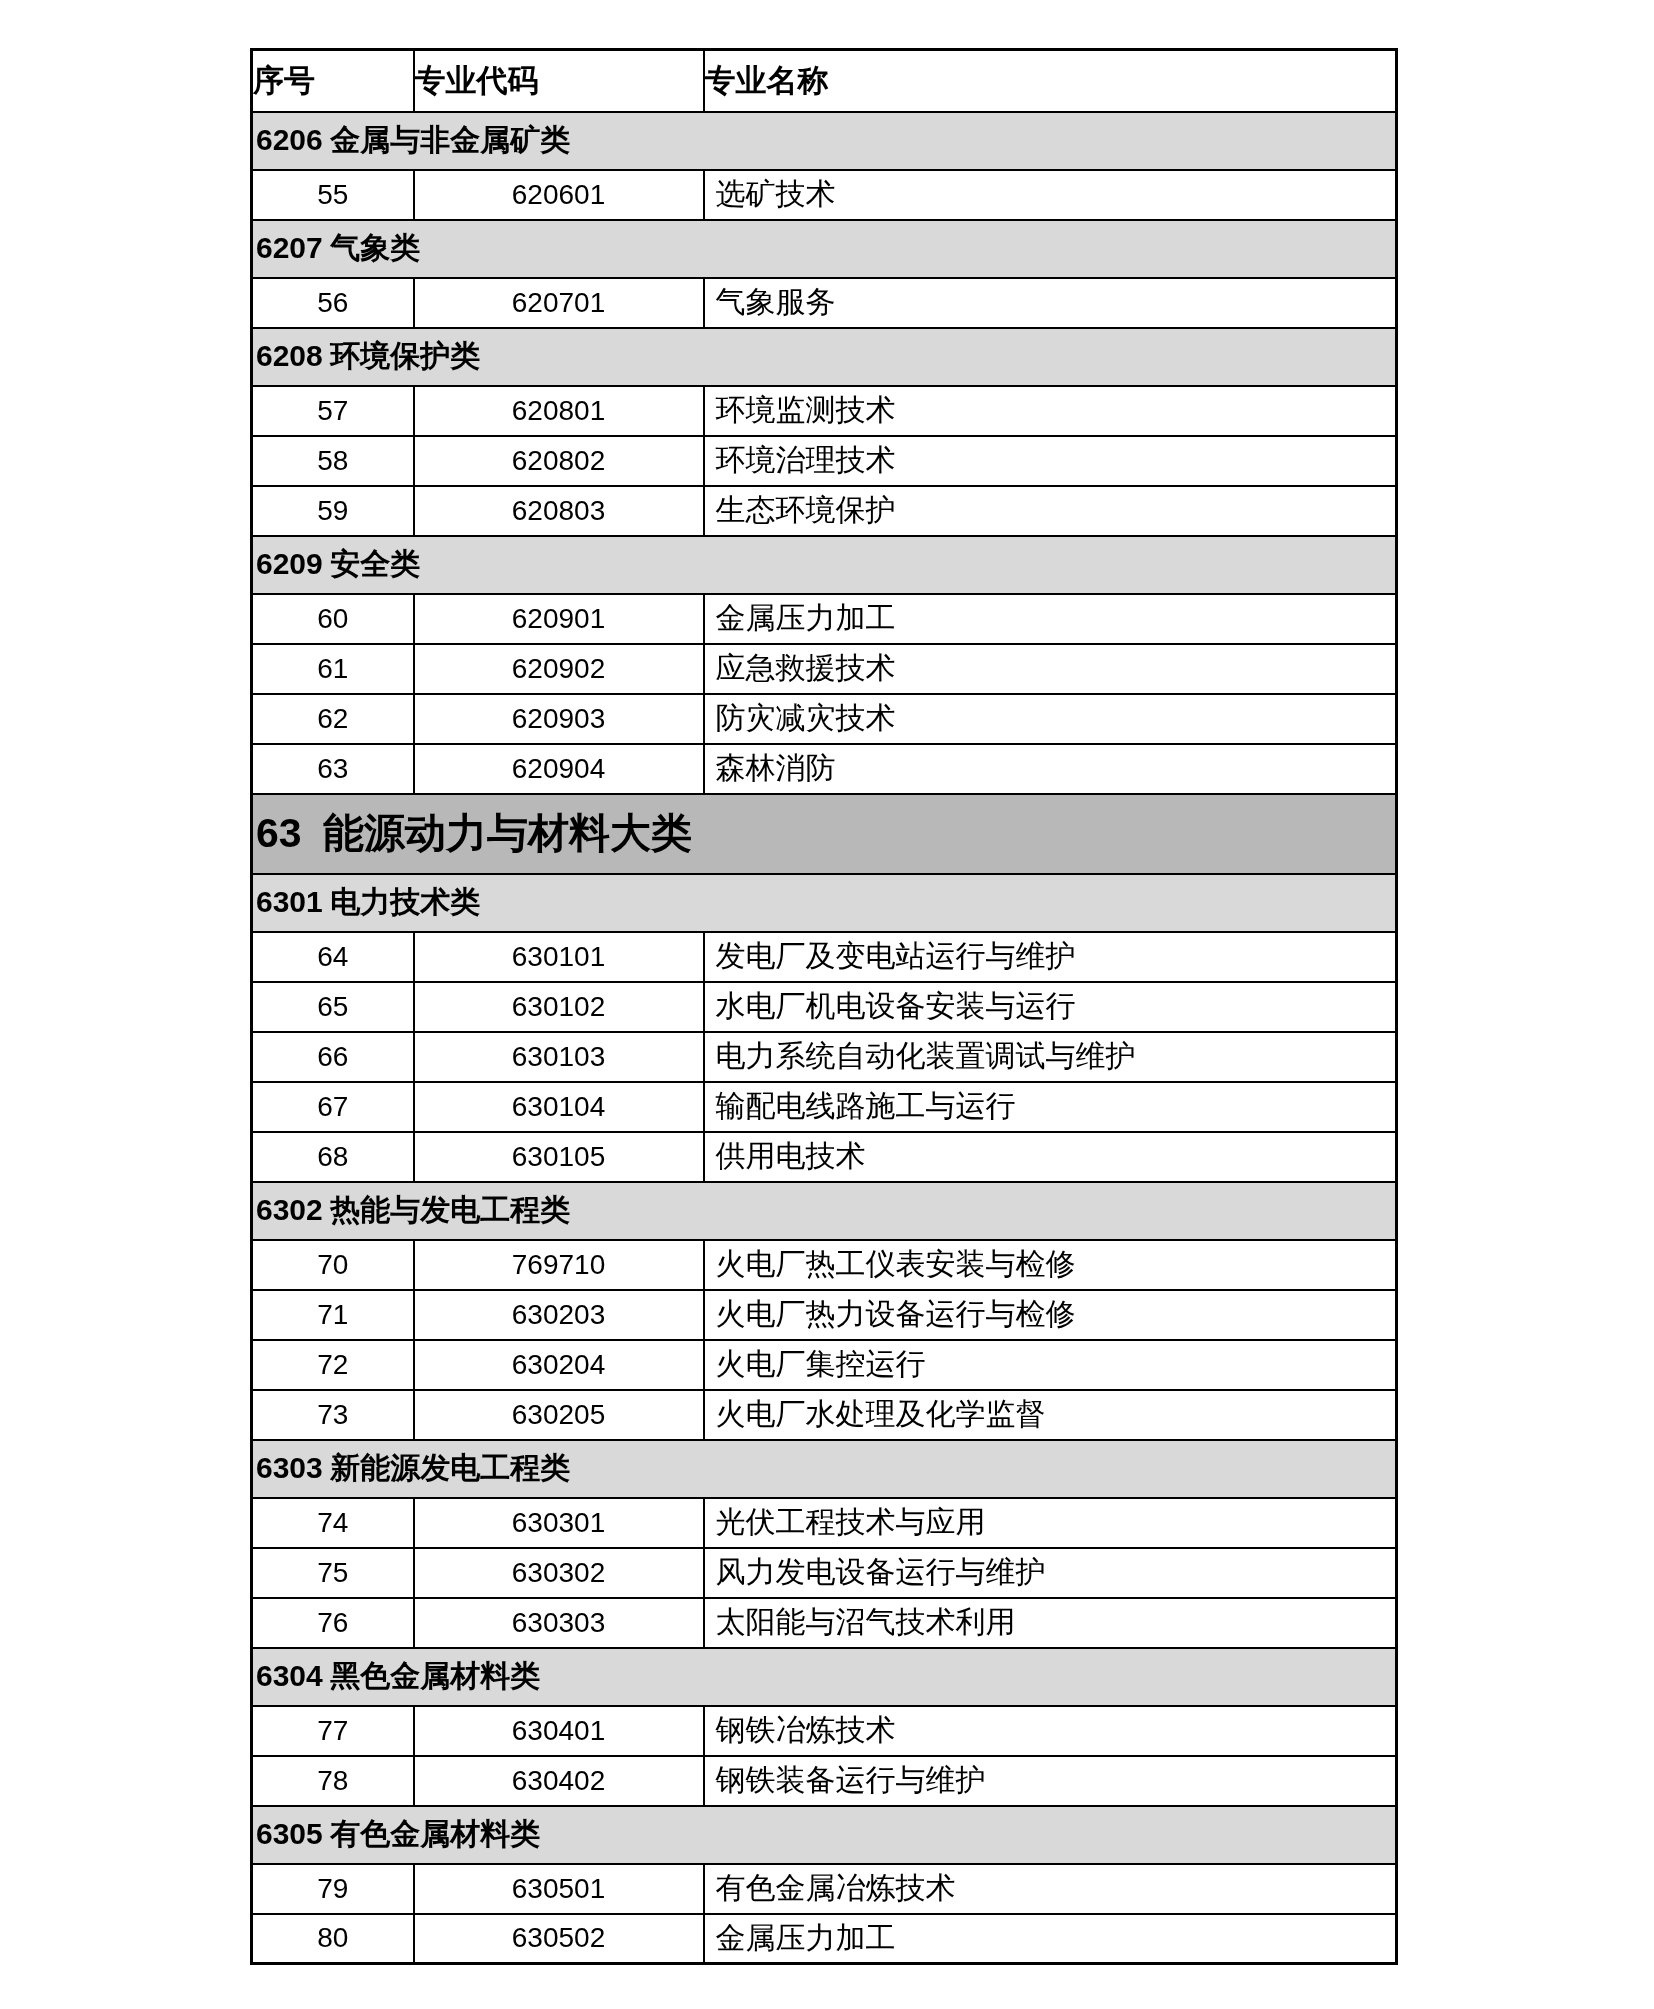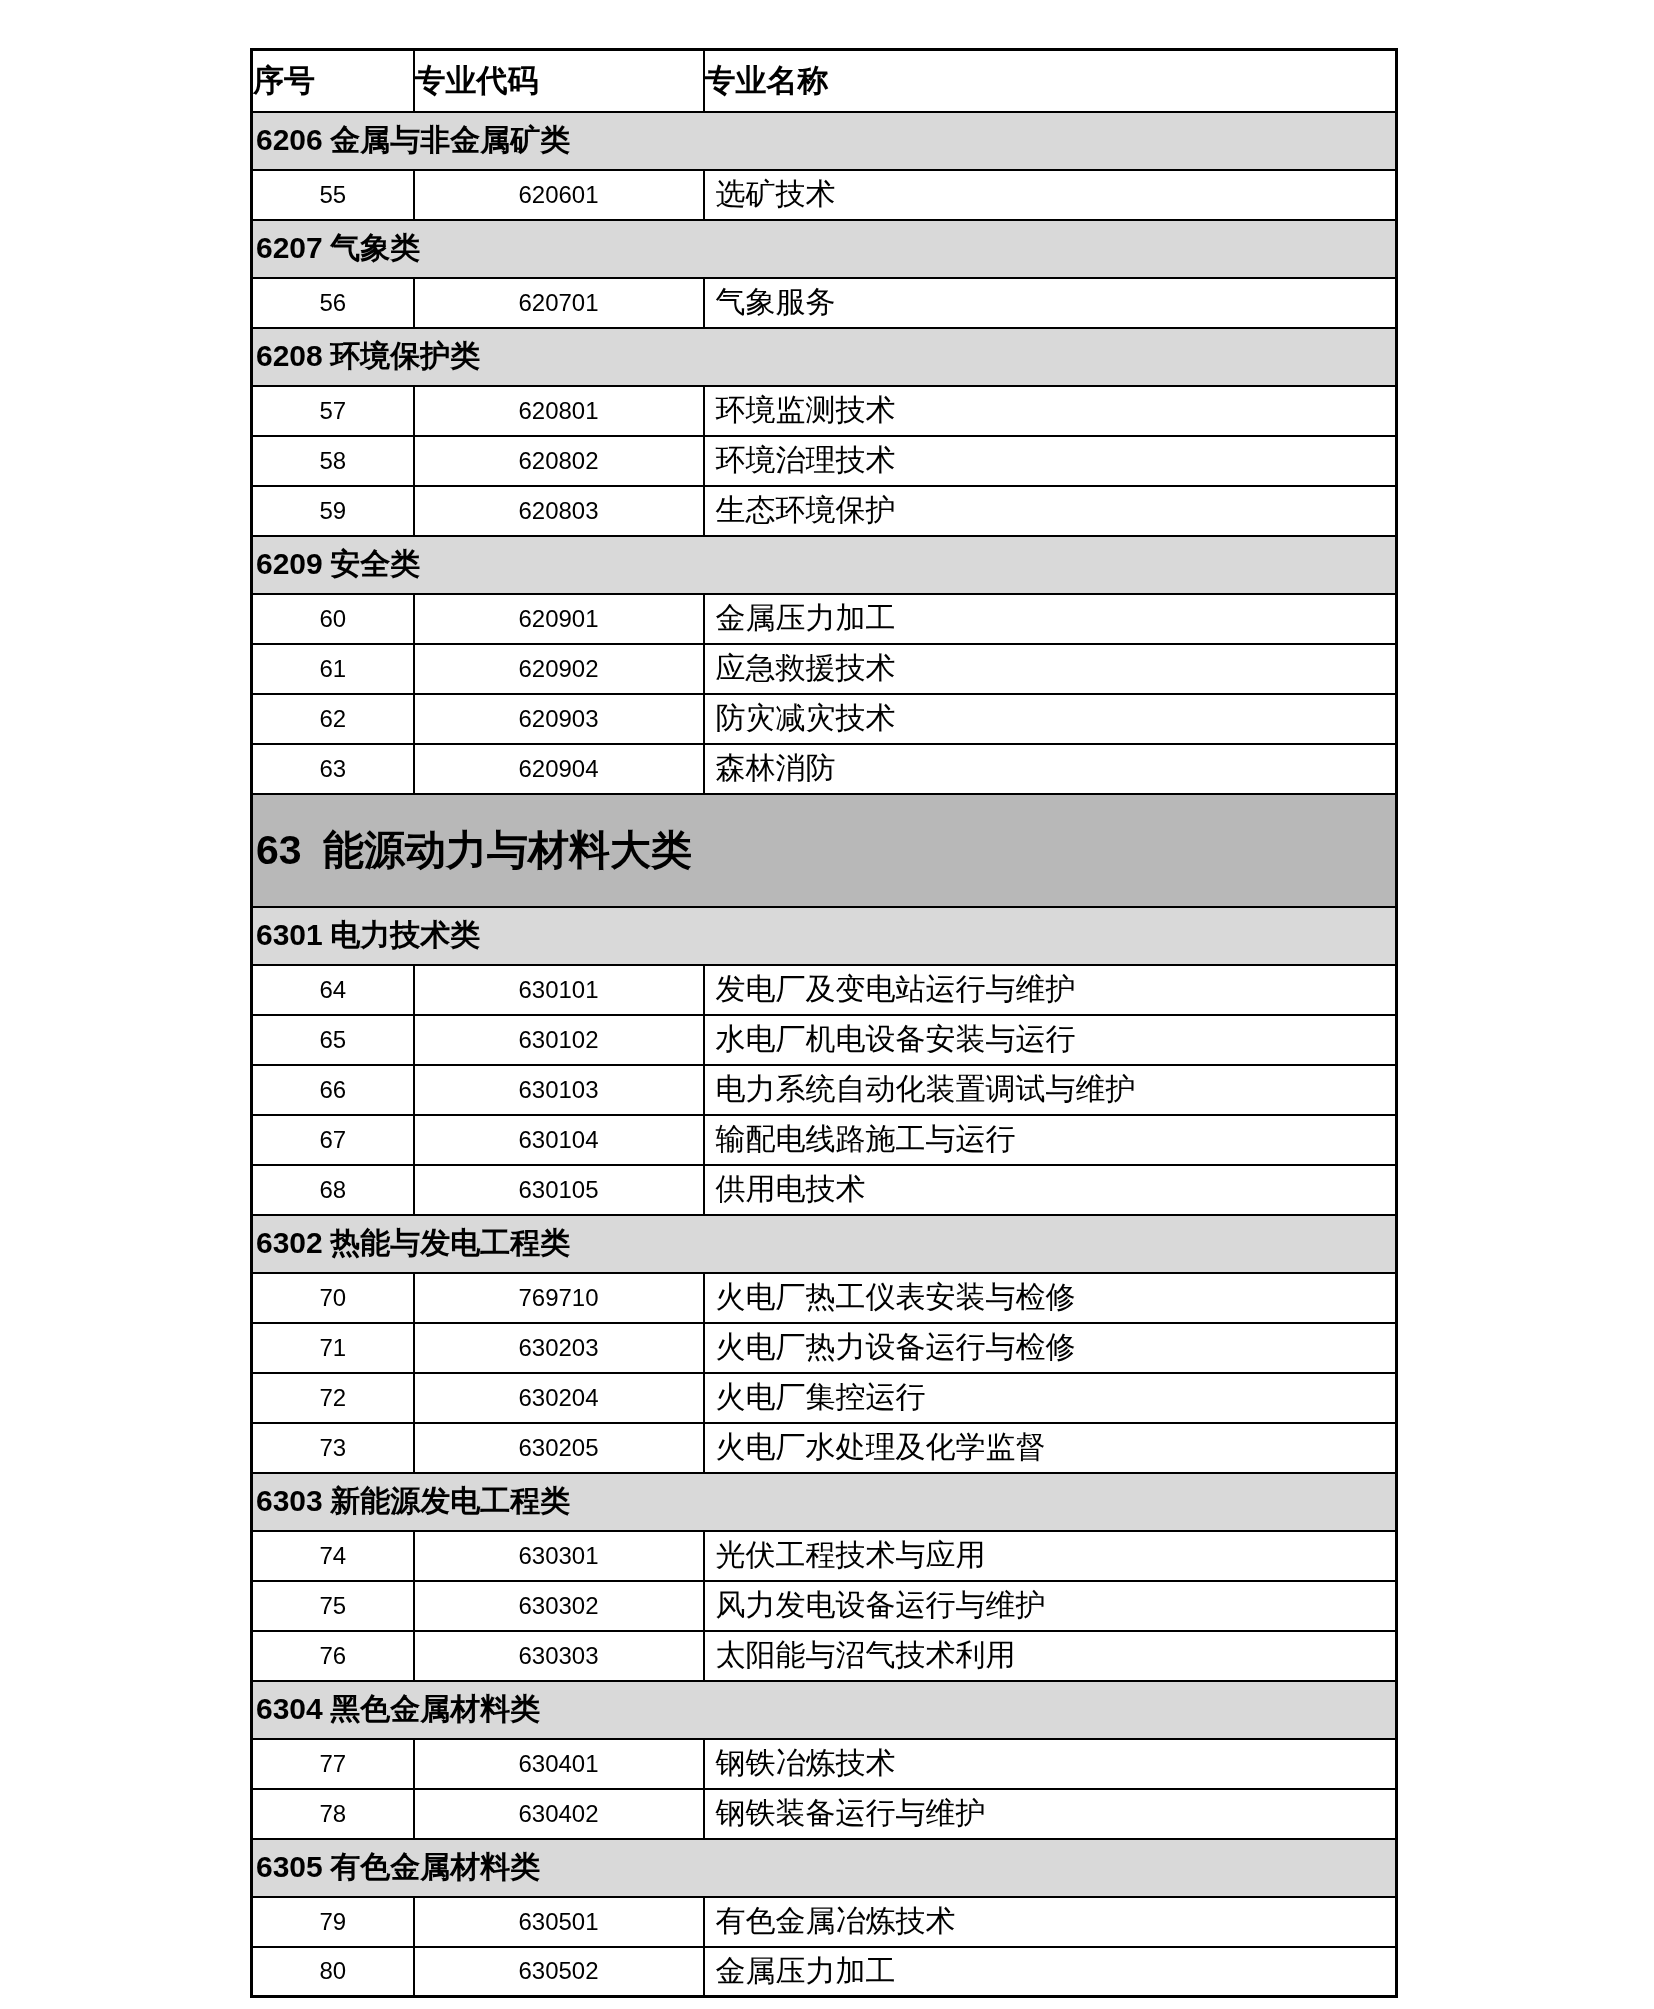--- a/index.html
+++ b/index.html
@@ -36,21 +36,21 @@
     font-weight: bold;
     font-size: 31px;
     text-align: left;
     background: #ffffff;
     padding: 0;
   }
   tr.major-row { height: 50px; }
   tr.major-row td.seq-cell,
   tr.major-row td.code-cell {
     font-family: "Liberation Sans", sans-serif;
-    font-size: 24px;
+    font-size: 28px;
     text-align: center;
     padding: 0;
   }
   tr.major-row td.name-cell {
     font-family: "Liberation Serif", serif;
     font-size: 30px;
     text-align: left;
     padding: 0 0 0 11px;
   }
   tr.section-row { height: 58px; }
@@ -61,21 +61,21 @@
     font-size: 30px;
   }
   tr.section-row .sec-code {
     font-family: "Liberation Sans", sans-serif;
     font-weight: bold;
   }
   tr.section-row .sec-name {
     font-family: "Liberation Serif", serif;
     font-weight: 600;
   }
-  tr.category-row { height: 113px; }
+  tr.category-row { height: 80px; }
   tr.category-row td {
     background: #b8b8b8;
     text-align: left;
     padding: 0 0 0 3px;
     font-family: "Liberation Sans", sans-serif;
     font-weight: bold;
     font-size: 41px;
   }
   tr.category-row .cat-code { margin-right: 10px; }
 </style>

